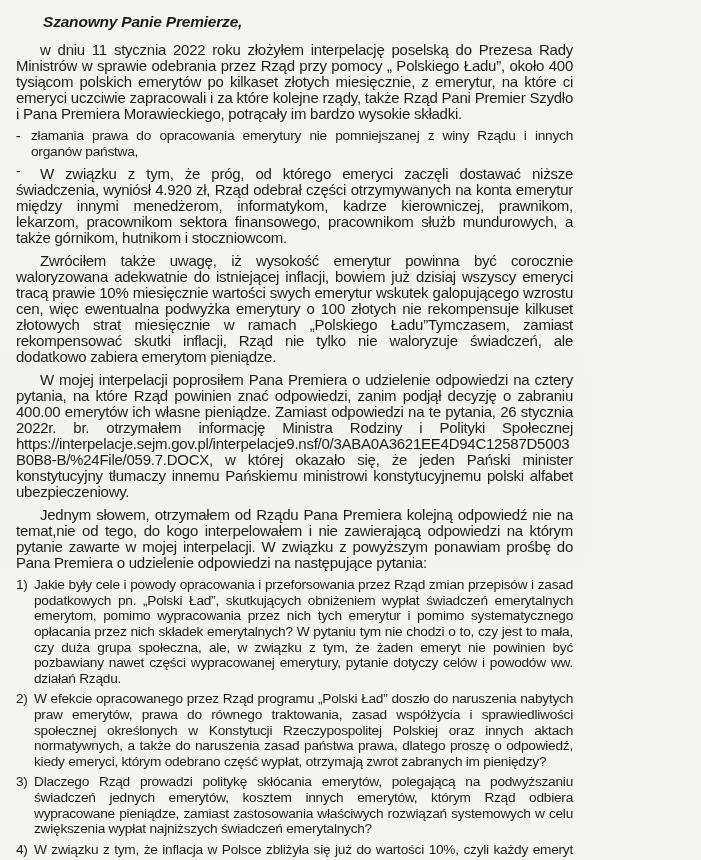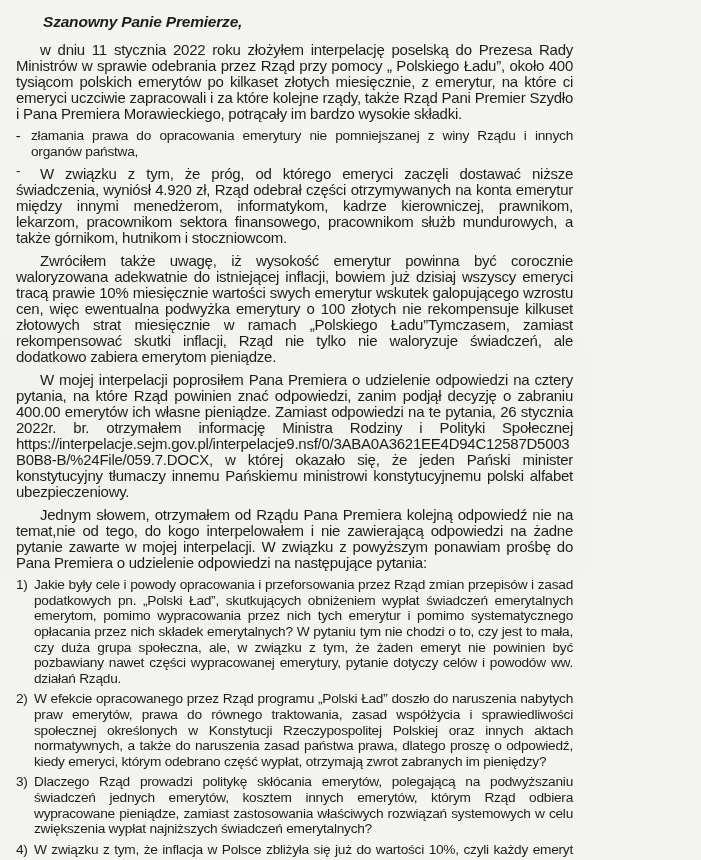--- a/index.html
+++ b/index.html
@@ -88,21 +88,21 @@
       <span class="list-marker">-</span>
     </div>
   </div>
 
   <p class="para">W związku z tym, że próg, od którego emeryci zaczęli dostawać niższe świadczenia, wyniósł 4.920 zł, Rząd odebrał części otrzymywanych na konta emerytur między innymi menedżerom, informatykom, kadrze kierowniczej, prawnikom, lekarzom, pracownikom sektora finansowego, pracownikom służb mundurowych, a także górnikom, hutnikom i stoczniowcom.</p>
 
   <p class="para">Zwróciłem także uwagę, iż wysokość emerytur powinna być corocznie waloryzowana adekwatnie do istniejącej inflacji, bowiem już dzisiaj wszyscy emeryci tracą prawie 10% miesięcznie wartości swych emerytur wskutek galopującego wzrostu cen, więc ewentualna podwyżka emerytury o 100 złotych nie rekompensuje kilkuset złotowych strat miesięcznie w ramach „Polskiego Ładu”Tymczasem, zamiast rekompensować skutki inflacji, Rząd nie tylko nie waloryzuje świadczeń, ale dodatkowo zabiera emerytom pieniądze.</p>
 
   <p class="para">W mojej interpelacji poprosiłem Pana Premiera o udzielenie odpowiedzi na cztery pytania, na które Rząd powinien znać odpowiedzi, zanim podjął decyzję o zabraniu 400.00 emerytów ich własne pieniądze. Zamiast odpowiedzi na te pytania, 26 stycznia 2022r. br. otrzymałem informację Ministra Rodziny i Polityki Społecznej https://interpelacje.sejm.gov.pl/interpelacje9.nsf/0/3ABA0A3621EE4D94C12587D5003B0B8-B/%24File/059.7.DOCX, w której okazało się, że jeden Pański minister konstytucyjny tłumaczy innemu Pańskiemu ministrowi konstytucyjnemu polski alfabet ubezpieczeniowy.</p>
 
-  <p class="para">Jednym słowem, otrzymałem od Rządu Pana Premiera kolejną odpowiedź nie na temat,nie od tego, do kogo interpelowałem i nie zawierającą odpowiedzi na żadne pytanie zawarte w mojej interpelacji. W związku z powyższym ponawiam prośbę do Pana Premiera o udzielenie odpowiedzi na następujące pytania:</p>
+  <p class="para">Jednym słowem, otrzymałem od Rządu Pana Premiera kolejną odpowiedź nie na temat,nie od tego, do kogo interpelowałem i nie zawierającą odpowiedzi na którym pytanie zawarte w mojej interpelacji. W związku z powyższym ponawiam prośbę do Pana Premiera o udzielenie odpowiedzi na następujące pytania:</p>
 
   <div class="list">
     <div class="list-item question">
       <span class="list-marker">1)</span>
       <span>Jakie były cele i powody opracowania i przeforsowania przez Rząd zmian przepisów i zasad podatkowych pn. „Polski Ład”, skutkujących obniżeniem wypłat świadczeń emerytalnych emerytom, pomimo wypracowania przez nich tych emerytur i pomimo systematycznego opłacania przez nich składek emerytalnych? W pytaniu tym nie chodzi o to, czy jest to mała, czy duża grupa społeczna, ale, w związku z tym, że żaden emeryt nie powinien być pozbawiany nawet części wypracowanej emerytury, pytanie dotyczy celów i powodów ww. działań Rządu.</span>
     </div>
     <div class="list-item question">
       <span class="list-marker">2)</span>
       <span>W efekcie opracowanego przez Rząd programu „Polski Ład” doszło do naruszenia nabytych praw emerytów, prawa do równego traktowania, zasad współżycia i sprawiedliwości społecznej określonych w Konstytucji Rzeczypospolitej Polskiej oraz innych aktach normatywnych, a także do naruszenia zasad państwa prawa, dlatego proszę o odpowiedź, kiedy emeryci, którym odebrano część wypłat, otrzymają zwrot zabranych im pieniędzy?</span>
     </div>

